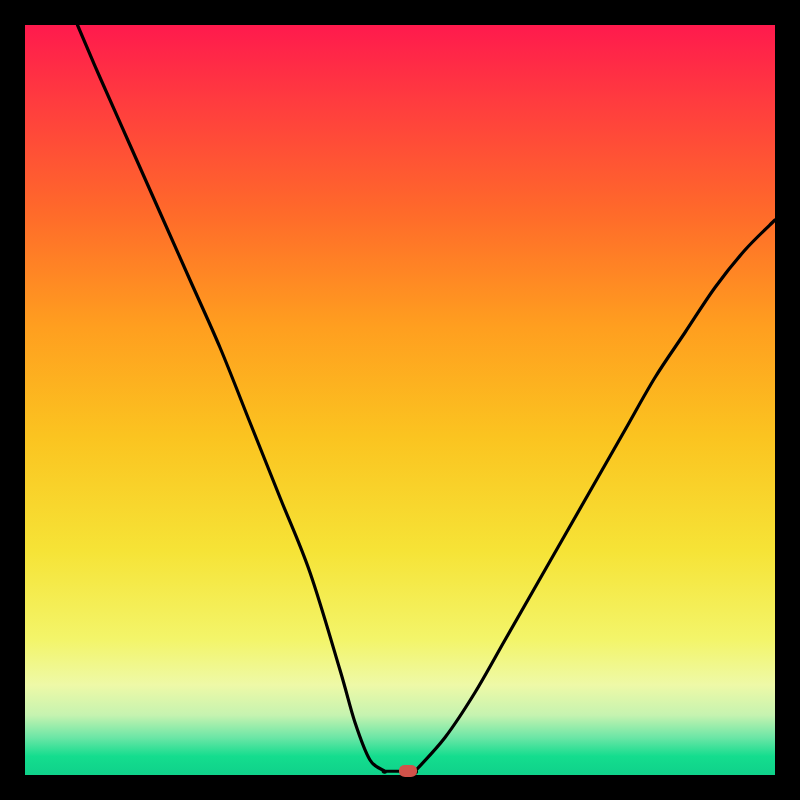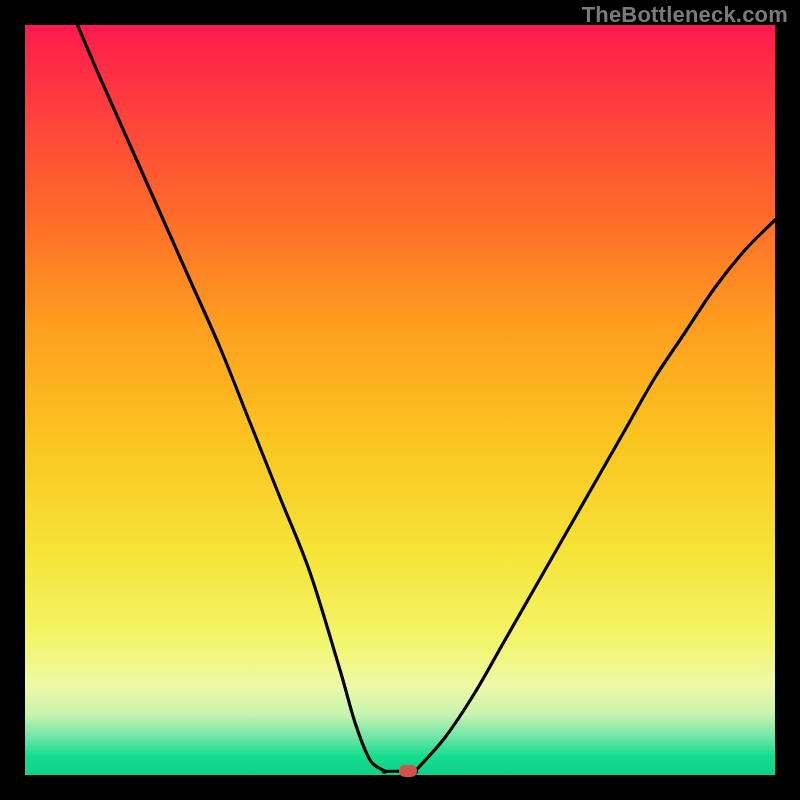--- a/index.html
+++ b/index.html
@@ -59,21 +59,20 @@
     background: #d1524a;
     border-radius: 6px / 5px;
     transform: translate(-50%, -50%);
     z-index: 4;
   }
 </style>
 </head>
 <body>
 
 <div class="frame">
-  <div class="watermark">TheBottleneck.com</div>
 
   <div class="plot">
     <div class="gradient"></div>
     <svg class="curve" viewBox="0 0 750 750" preserveAspectRatio="none">
       <path id="curve-path" fill="none" stroke="#000" stroke-width="3.2" stroke-linecap="round" stroke-linejoin="round" d="M 52.50 0.00 C 56.25 8.75, 66.25 32.50, 75.00 52.50 C 83.75 72.50, 95.00 97.50, 105.00 120.00 C 115.00 142.50, 125.00 165.00, 135.00 187.50 C 145.00 210.00, 155.00 232.50, 165.00 255.00 C 175.00 277.50, 185.00 298.75, 195.00 322.50 C 205.00 346.25, 215.00 372.50, 225.00 397.50 C 235.00 422.50, 245.00 447.50, 255.00 472.50 C 265.00 497.50, 275.00 518.75, 285.00 547.50 C 295.00 576.25, 307.50 620.00, 315.00 645.00 C 322.50 670.00, 325.00 682.50, 330.00 697.50 C 335.00 712.50, 340.00 726.88, 345.00 735.00 C 350.00 743.13, 357.50 744.38, 360.00 746.25 C 362.50 748.13, 355.00 746.25, 360.00 746.25 C 365.00 746.25, 385.00 746.25, 390.00 746.25 C 395.00 746.25, 385.00 751.88, 390.00 746.25 C 395.00 740.63, 410.00 725.63, 420.00 712.50 C 430.00 699.38, 440.00 683.75, 450.00 667.50 C 460.00 651.25, 470.00 632.50, 480.00 615.00 C 490.00 597.50, 500.00 580.00, 510.00 562.50 C 520.00 545.00, 530.00 527.50, 540.00 510.00 C 550.00 492.50, 560.00 475.00, 570.00 457.50 C 580.00 440.00, 590.00 422.50, 600.00 405.00 C 610.00 387.50, 620.00 368.75, 630.00 352.50 C 640.00 336.25, 650.00 322.50, 660.00 307.50 C 670.00 292.50, 680.00 276.25, 690.00 262.50 C 700.00 248.75, 710.00 236.25, 720.00 225.00 C 730.00 213.75, 745.00 200.00, 750.00 195.00"></path>
     </svg>
     <div class="marker" id="marker" style="left: 382.5px; top: 746.25px;"></div>
   </div>
 </div>
 

